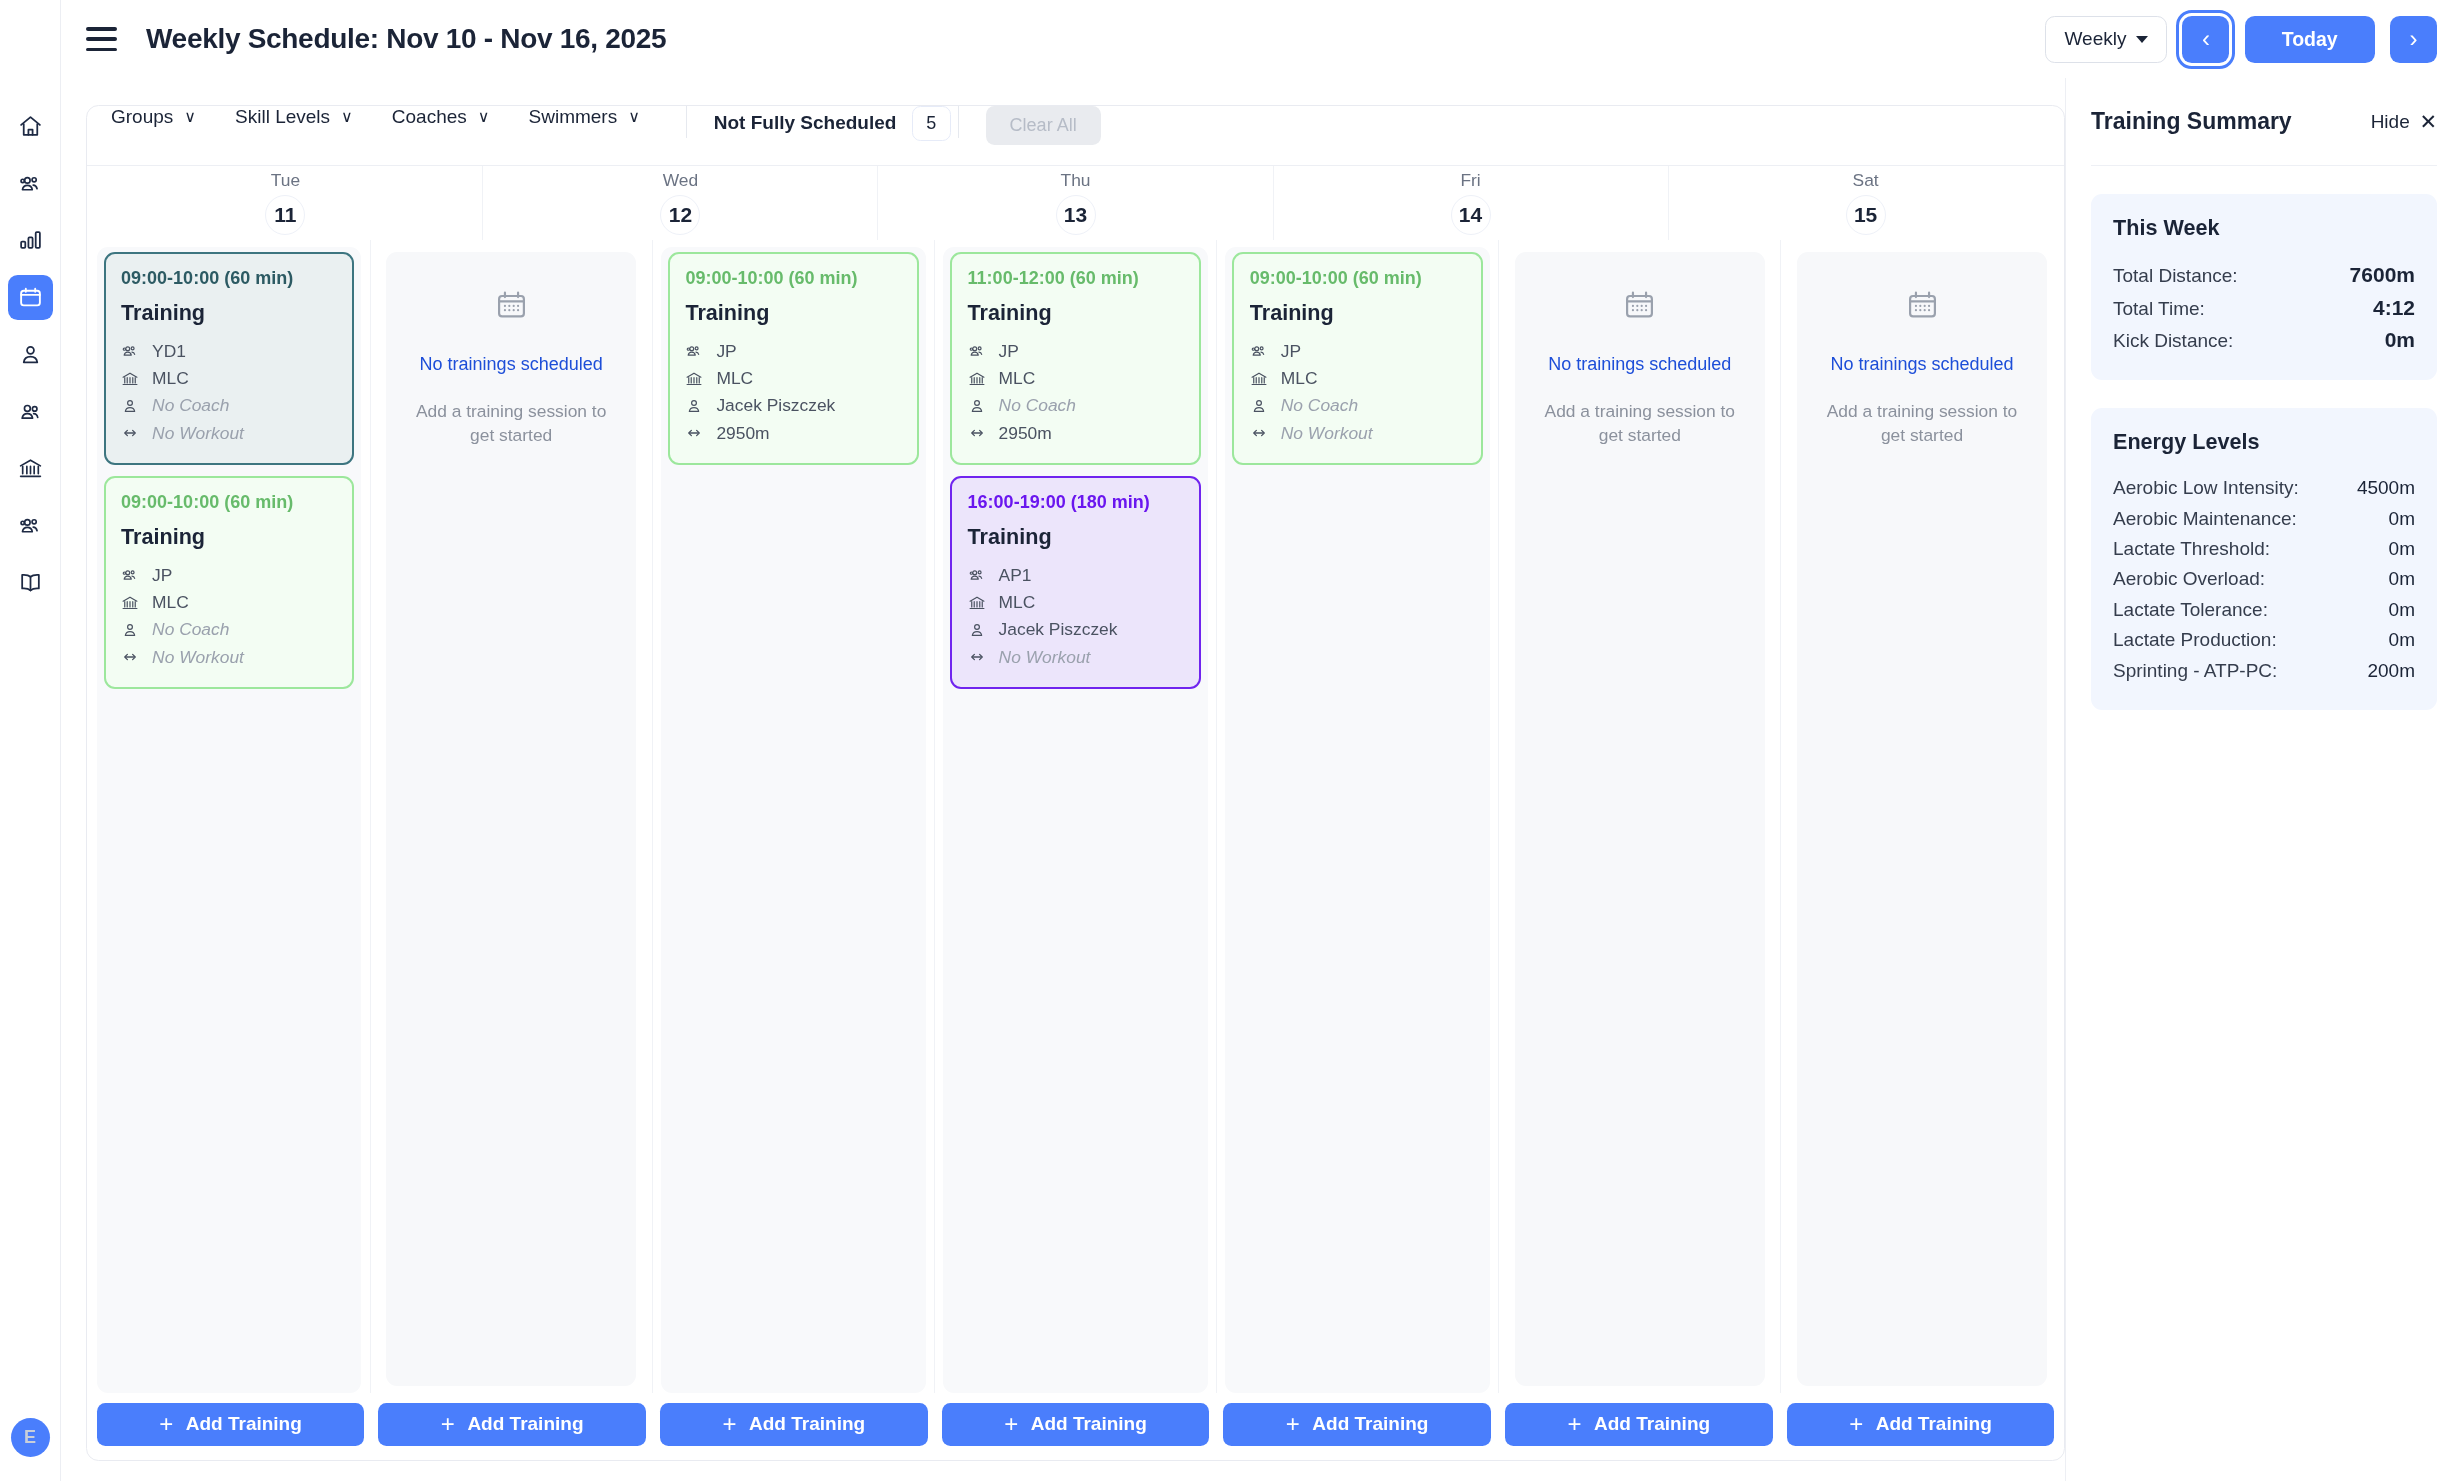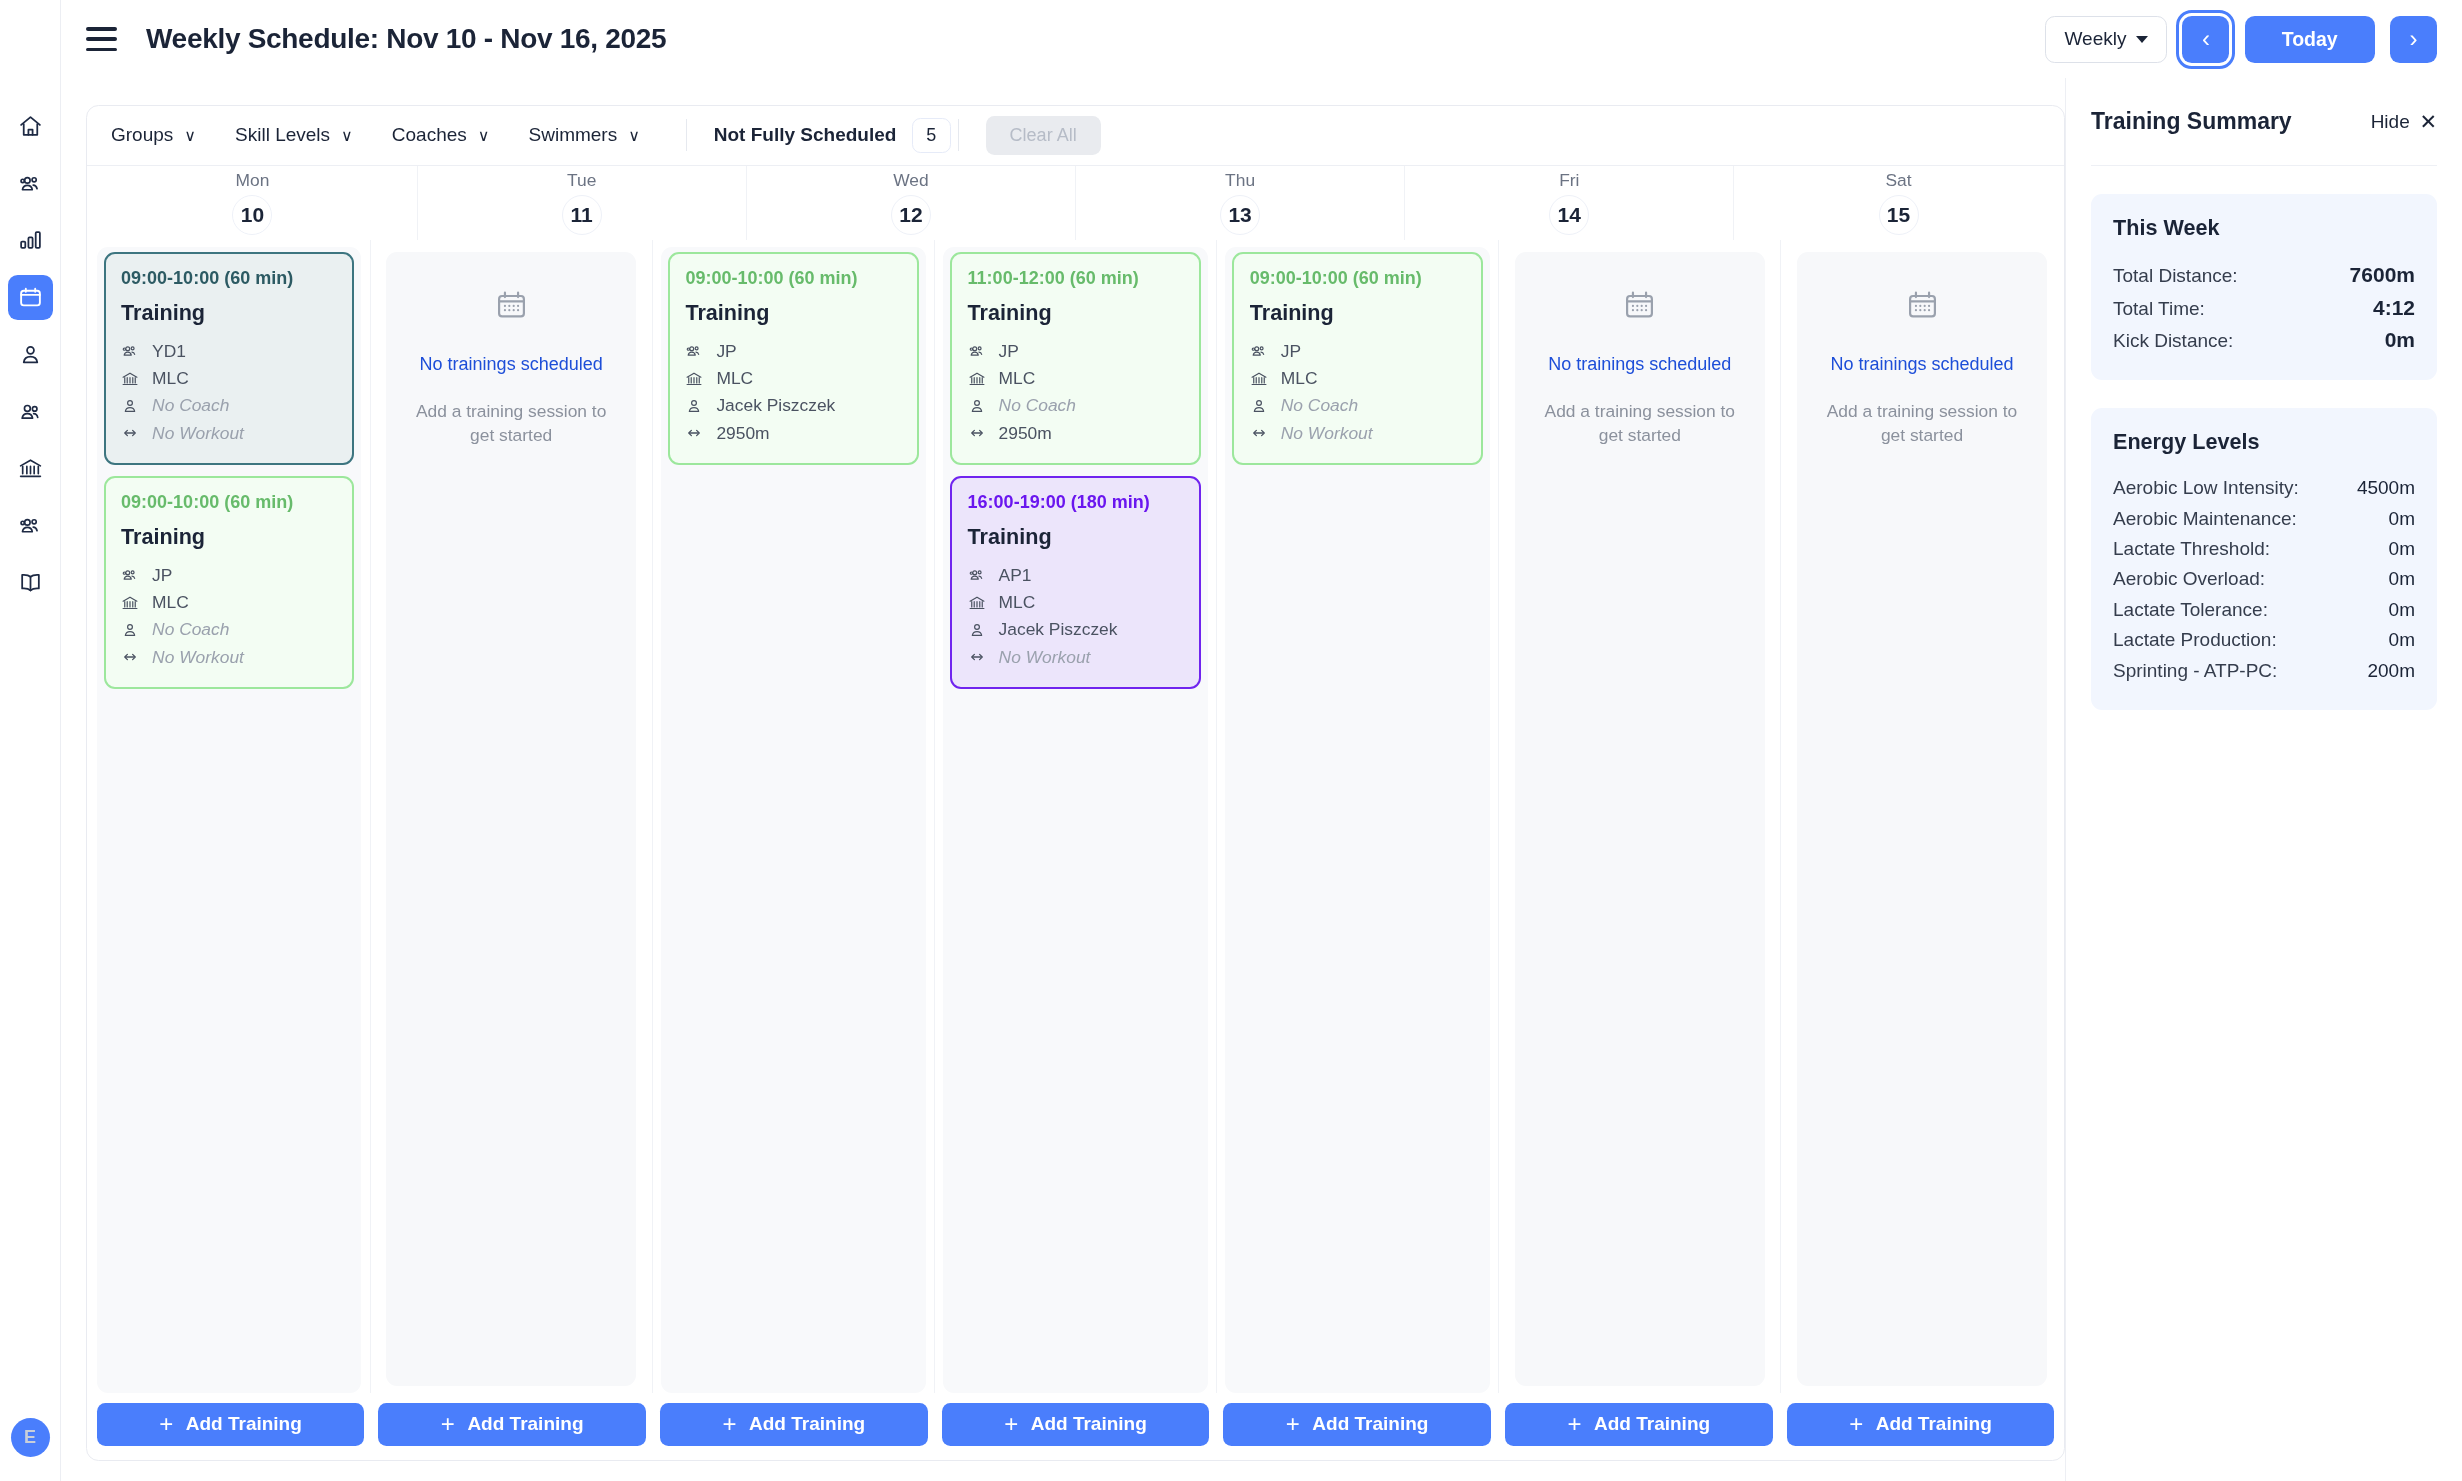--- a/index.html
+++ b/index.html
@@ -68,21 +68,21 @@
   
   .content { flex: 1 1 auto; display: flex; min-height: 0; }
   .calendar-wrap {
     flex: 1 1 auto; min-width: 0; display: flex; flex-direction: column;
     border: 1.4px solid #e9ebf1; border-radius: 12.5px;
     margin: 26.5px 0 21px 25px; background: #fff; overflow: hidden;
   }
 
   
   .filterbar {
-    height: 60px; flex: 0 0 60px; display: flex; align-items: center;
+    height: 60px; flex: 0 0 60px; display: flex; align-items: flex-start;
     padding: 0 24px; border-bottom: 1.4px solid #edeff4; gap: 0;
   }
   .filter-drop { display: flex; align-items: center; gap: 11px; font-size: 19px;
     color: #1b2437; margin-right: 39px; cursor: pointer; }
   .chev-down { font-size: 16px; color: #1b2437; }
   .vsep { width: 1.4px; height: 32px; background: #e6e9ef; margin: 0 26.5px 0 7px; }
   .nfs { display: flex; align-items: center; gap: 15.3px; font-size: 19px; font-weight: bold; color: #1b2437; cursor: pointer; }
   .nfs-count { border: 1.4px solid #e6ebf8; border-radius: 8.4px; min-width: 39px; height: 35px;
     display: flex; align-items: center; justify-content: center; font-weight: normal; font-size: 18px; }
   .clear-all { background: #e9ebef; color: #b6bcc7; border: none; border-radius: 8.4px;
@@ -301,24 +301,20 @@
           <div class="vsep"></div>
           <div class="nfs">
             <span>Not Fully Scheduled</span>
             <span class="nfs-count">5</span>
           </div>
           <div class="vsep"></div>
           <button class="clear-all">Clear All</button>
         </div>
 
         <div class="day-head-row" id="day-head-row">
-            <div class="day-head">
-              <div class="day-name">Mon</div>
-              <div class="day-num">10</div>
-            </div>
             <div class="day-head">
               <div class="day-name">Tue</div>
               <div class="day-num">11</div>
             </div>
             <div class="day-head">
               <div class="day-name">Wed</div>
               <div class="day-num">12</div>
             </div>
             <div class="day-head">
               <div class="day-name">Thu</div>

